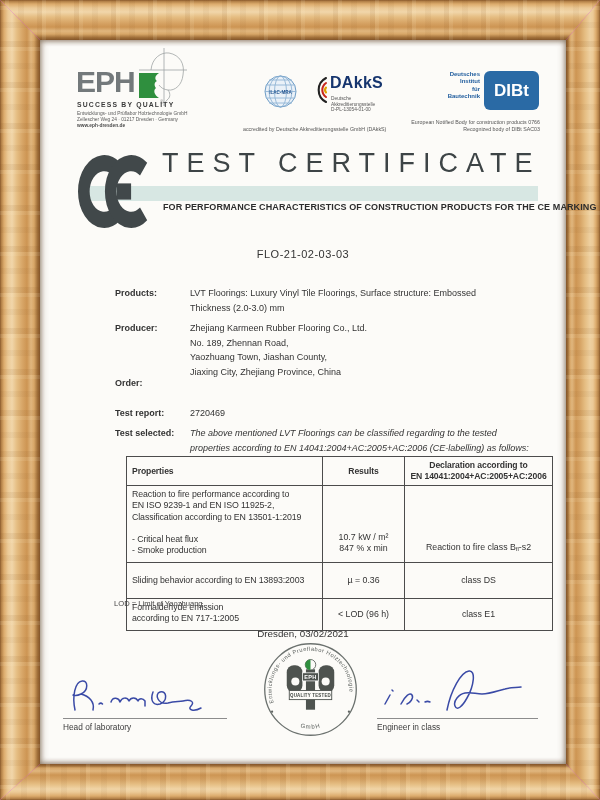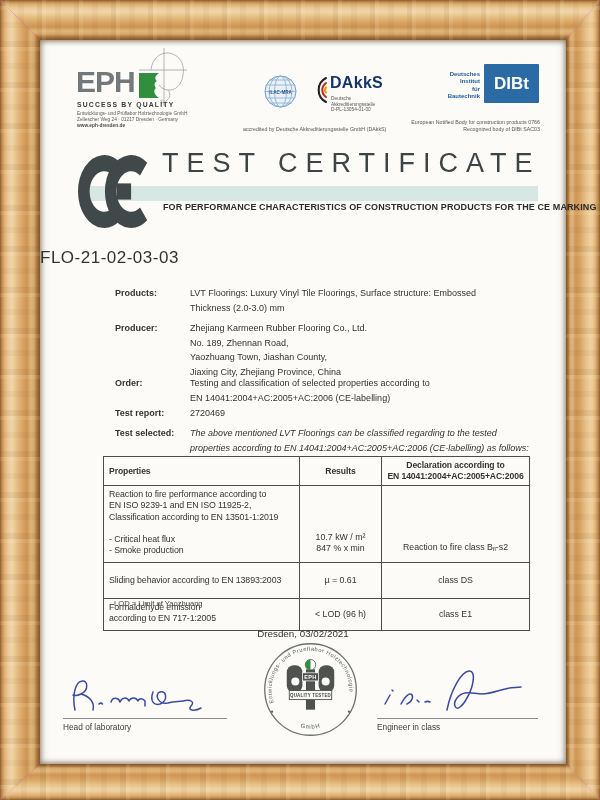--- a/index.html
+++ b/index.html
@@ -41,36 +41,36 @@
   .eph-addr{position:absolute;left:1px;top:43px;font-size:4.8px;line-height:5.8px;color:#5a5a5a;}
   .eph-web{position:absolute;left:1px;top:55px;font-size:4.8px;font-weight:700;color:#4a4a4a;}
   
   .ilac{left:224px;top:35px;width:33px;height:33px;}
   .dakks{left:265px;top:34px;width:130px;height:52px;}
   .dakks-word{position:absolute;left:25px;top:0px;font-size:16px;font-weight:700;color:#16356e;letter-spacing:.3px;}
   .dakks-sub{position:absolute;left:26px;top:22px;font-size:4.8px;line-height:5.6px;color:#555;}
   .accred-note{left:203px;top:86px;font-size:5.3px;color:#555;}
   
   .dibt-inst{left:378px;top:31px;width:62px;text-align:right;font-size:6px;line-height:7.4px;font-weight:700;color:#1f5c9d;}
-  .dibt-box{left:444px;top:24px;width:55px;height:39px;background:#2a6aa5;color:#fff;display:flex;align-items:center;justify-content:center;font-size:17px;font-weight:700;border-radius:1px;}
+  .dibt-box{left:444px;top:31px;width:55px;height:39px;background:#2a6aa5;color:#fff;display:flex;align-items:center;justify-content:center;font-size:17px;font-weight:700;border-radius:6px;}
   .dibt-notes{right:26px;top:79px;width:220px;text-align:right;font-size:5.3px;line-height:7px;color:#555;}
   
   .band{left:46px;top:146px;width:452px;height:15px;background:#d7e7e3;z-index:1;}
   .ce-svg{left:38px;top:112px;z-index:2;}
   .main-title{left:122px;top:108px;font-size:27px;font-weight:400;letter-spacing:8px;color:#3d4446;white-space:nowrap;z-index:2;}
   .subtitle{left:123px;top:162px;font-size:9px;font-weight:700;letter-spacing:.1px;color:#2d2d2d;white-space:nowrap;z-index:2;}
-  .cert-no{left:0;right:0;top:208px;font-size:17px;letter-spacing:.5px;color:#333;}
+  .cert-no{left:0;right:0;top:208px;text-align:center;font-size:11px;letter-spacing:.5px;color:#333;}
   
   .info-row{position:absolute;left:75px;width:440px;display:flex;font-size:9px;line-height:14.5px;color:#333;}
   .info-row .lab{width:75px;flex:none;font-weight:700;}
   .info-row .val{flex:1;}
   .r-products{top:246px;} .r-producer{top:281px;} .r-order{top:336px;} .r-report{top:366px;} .r-results{top:386px;}
   .r-results .val{font-style:italic;}
   
-  .results-table{position:absolute;left:63px;top:416px;width:426px;border-collapse:collapse;font-size:8.8px;color:#333;table-layout:fixed;}
+  .results-table{position:absolute;left:86px;top:416px;width:426px;border-collapse:collapse;font-size:8.8px;color:#333;table-layout:fixed;}
   .results-table th,.results-table td{border:1px solid #4c4c4c;overflow:hidden;}
   .results-table th{font-weight:700;font-size:8.6px;line-height:11px;padding:3px 5px;letter-spacing:-.1px;}
   .th-prop{text-align:left;width:196px;}
   .th-res{width:82px;text-align:center;}
   .th-dec{width:148px;text-align:center;}
   td.props{line-height:11.3px;padding:3px 5px 5px;letter-spacing:-.1px;}
   td.cen{text-align:center;}
   td.bot{vertical-align:bottom;}
   .res1{line-height:11.5px;padding:0 2px 7px;}
   .dec1{padding:0 2px 10px;}
@@ -176,22 +176,20 @@
     </div>
     <div class="info-row r-producer">
       <span class="lab">Producer:</span>
       <span class="val ml">Zhejiang Karmeen Rubber Flooring Co., Ltd.
 No. 189, Zhennan Road,
 Yaozhuang Town, Jiashan County,
 Jiaxing City, Zhejiang Province, China</span>
     </div>
     <div class="info-row r-order">
       <span class="lab">Order:</span>
-      <span class="val ml">Testing and classification of selected properties according to
-EN 14041:2004+AC:2005+AC:2006 (CE-labelling)</span>
     </div>
     <div class="info-row r-report">
       <span class="lab">Test report:</span>
       <span class="val ml">2720469</span>
     </div>
     <div class="info-row r-results">
       <span class="lab">Test selected:</span>
       <span class="val ml">The above mentioned LVT Floorings can be classified regarding to the tested
 properties according to EN 14041:2004+AC:2005+AC:2006 (CE-labelling) as follows:</span>
     </div>
@@ -210,21 +208,21 @@
 Classification according to EN 13501-1:2019
 
 - Critical heat flux
 - Smoke production</td>
         <td class="cen bot res1 ml">10.7 kW / m²
 847 % x min</td>
         <td class="cen bot dec1"><span>Reaction to fire class B</span><span class="fire-sub">fl</span><span>-s2</span></td>
       </tr>
       <tr class="row-h3">
         <td class="props pad2">Sliding behavior according to EN 13893:2003</td>
-        <td class="cen pad2">µ = 0.61</td>
+        <td class="cen pad2">µ = 0.36</td>
         <td class="cen pad2">class DS</td>
       </tr>
       <tr class="row-h4">
         <td class="props ml">Formaldehyde emission
 according to EN 717-1:2005</td>
         <td class="cen">&lt; LOD (96 h)</td>
         <td class="cen">class E1</td>
       </tr>
     </tbody>
       </table>

